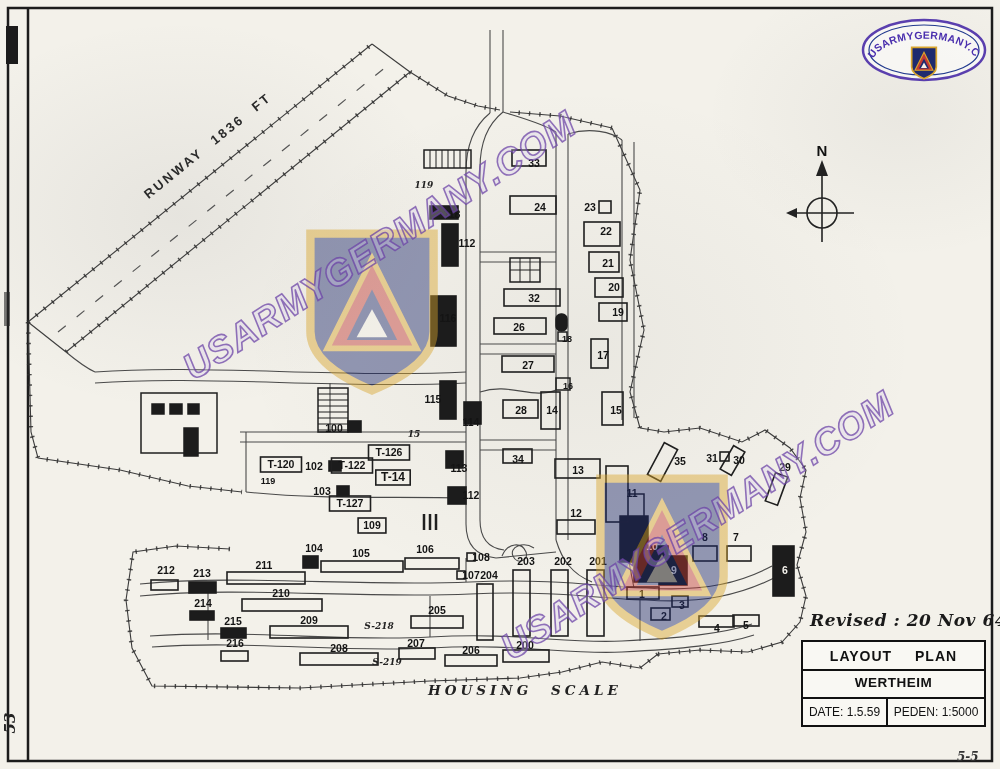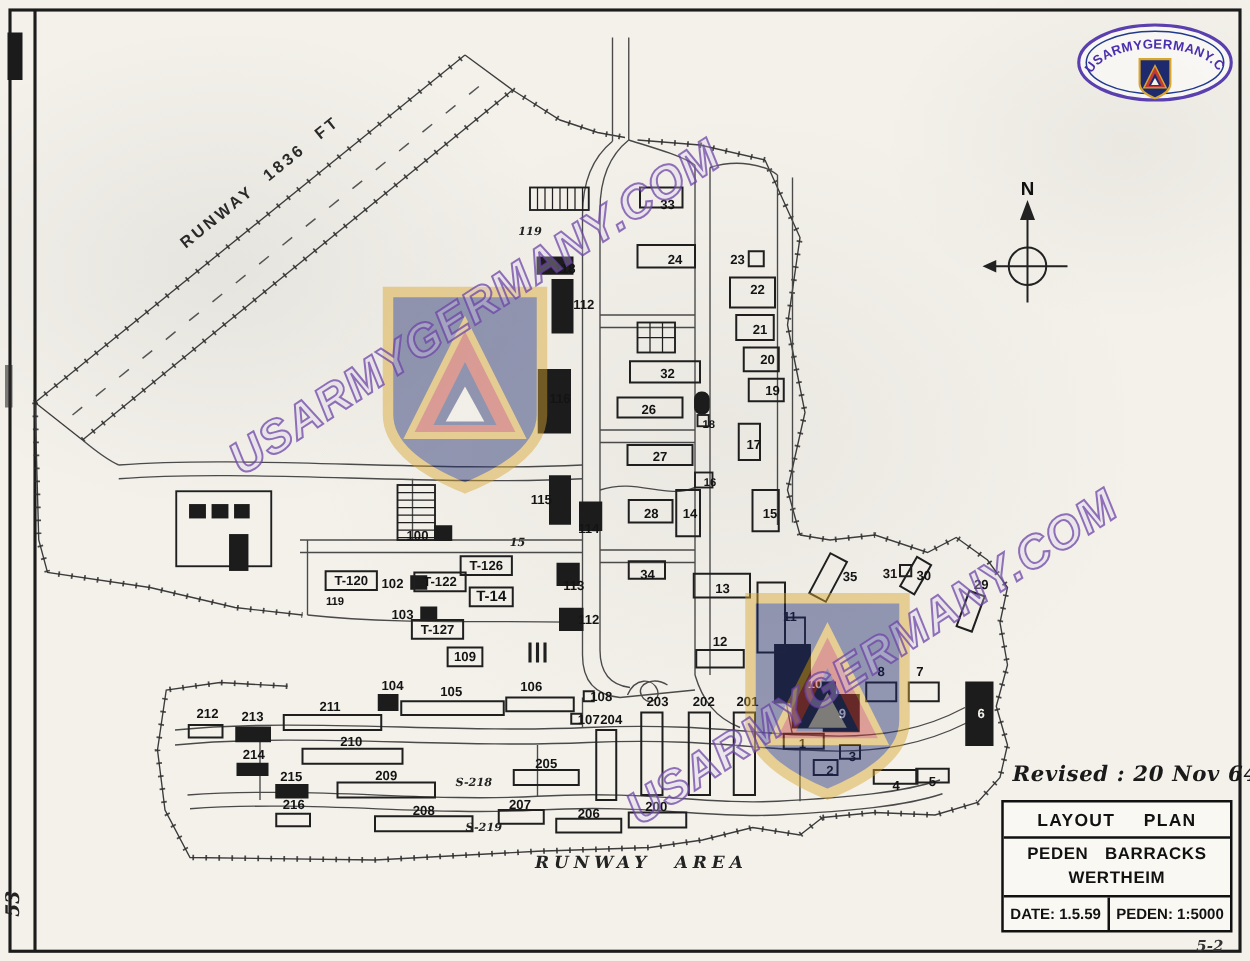--- a/index.html
+++ b/index.html
@@ -43,21 +43,21 @@
   .housing-label{position:absolute;left:428px;top:682px;z-index:4;
     font:italic 600 13.5px "DejaVu Serif",serif;letter-spacing:4px;word-spacing:10px;color:#222}
   .revised{position:absolute;left:810px;top:610px;z-index:4;
     font:italic 600 17px "DejaVu Serif",serif;color:#1a1a1a;letter-spacing:.5px;white-space:nowrap}
   .tblock{position:absolute;left:801px;top:640px;width:185px;z-index:4;border:2.5px solid #111;
     background:rgba(250,248,243,.92);color:#111}
   .tb1{height:27px;display:flex;align-items:center;justify-content:center;
     font-weight:700;font-size:14px;letter-spacing:1px;word-spacing:18px}
   .tb2{border-top:2.5px solid #111;padding:3px 0 4px;text-align:center;font-weight:700;
     font-size:13.5px;line-height:1.4;word-spacing:9px;letter-spacing:.5px}
-  .tb3{border-top:2.5px solid #111;display:flex;height:28px;font-weight:700;font-size:12px}
+  .tb3{border-top:2.5px solid #111;display:flex;height:28px;font-weight:400;font-size:12px}
   .tb-date{flex:0 0 47%;border-right:2.5px solid #111;display:flex;align-items:center;justify-content:center}
   .tb-scale{flex:1;display:flex;align-items:center;justify-content:center}
   .website{position:absolute;left:22px;top:704px;z-index:4;
     font:600 21px "Liberation Sans",sans-serif;color:#8f8f8f;letter-spacing:.5px}
   .side-num{position:absolute;left:0px;top:714px;z-index:4;transform:rotate(-90deg);
     font:italic 700 15px "DejaVu Serif",serif;color:#222}
   .corner-note{position:absolute;left:957px;top:750px;z-index:5;
     font:italic 700 12px "DejaVu Serif",serif;color:#333}
 </style>
 </head>
@@ -357,32 +357,31 @@
 
   <svg class="logo" width="128" height="64" viewBox="0 0 128 64">
     <ellipse cx="64" cy="32" rx="61" ry="30" fill="rgba(255,255,255,.55)" stroke="#5a3fae" stroke-width="2.5"></ellipse>
     <ellipse cx="64" cy="32" rx="55" ry="25" fill="none" stroke="#223a8e" stroke-width="1.2"></ellipse>
     <path id="logoarc" d="M13,42 A52,25 0 0 1 115,40" fill="none"></path>
     <text class="logotext"><textPath href="#logoarc" startOffset="1">USARMYGERMANY.COM</textPath></text>
     <use href="#shield" x="50" y="28" width="28" height="34"></use>
   </svg>
 
   <div class="runway-label">RUNWAY 1836 FT</div>
-  <div class="housing-label">RUNWAY AREA</div>
+  <div class="housing-label">HOUSING SCALE</div>
 
   <div class="revised">Revised :  20 Nov 64</div>
 
   <div class="tblock">
     <div class="tb1">LAYOUT PLAN</div>
     <div class="tb2">
-      <div>PEDEN BARRACKS</div>
       <div>WERTHEIM</div>
     </div>
     <div class="tb3">
       <div class="tb-date">DATE: 1.5.59</div>
       <div class="tb-scale">PEDEN: 1:5000</div>
     </div>
   </div>
 
   <div class="side-num">53</div>
-  <div class="corner-note">5-2</div>
+  <div class="corner-note">5-5</div>
 
 </div>
 
 </body></html>

